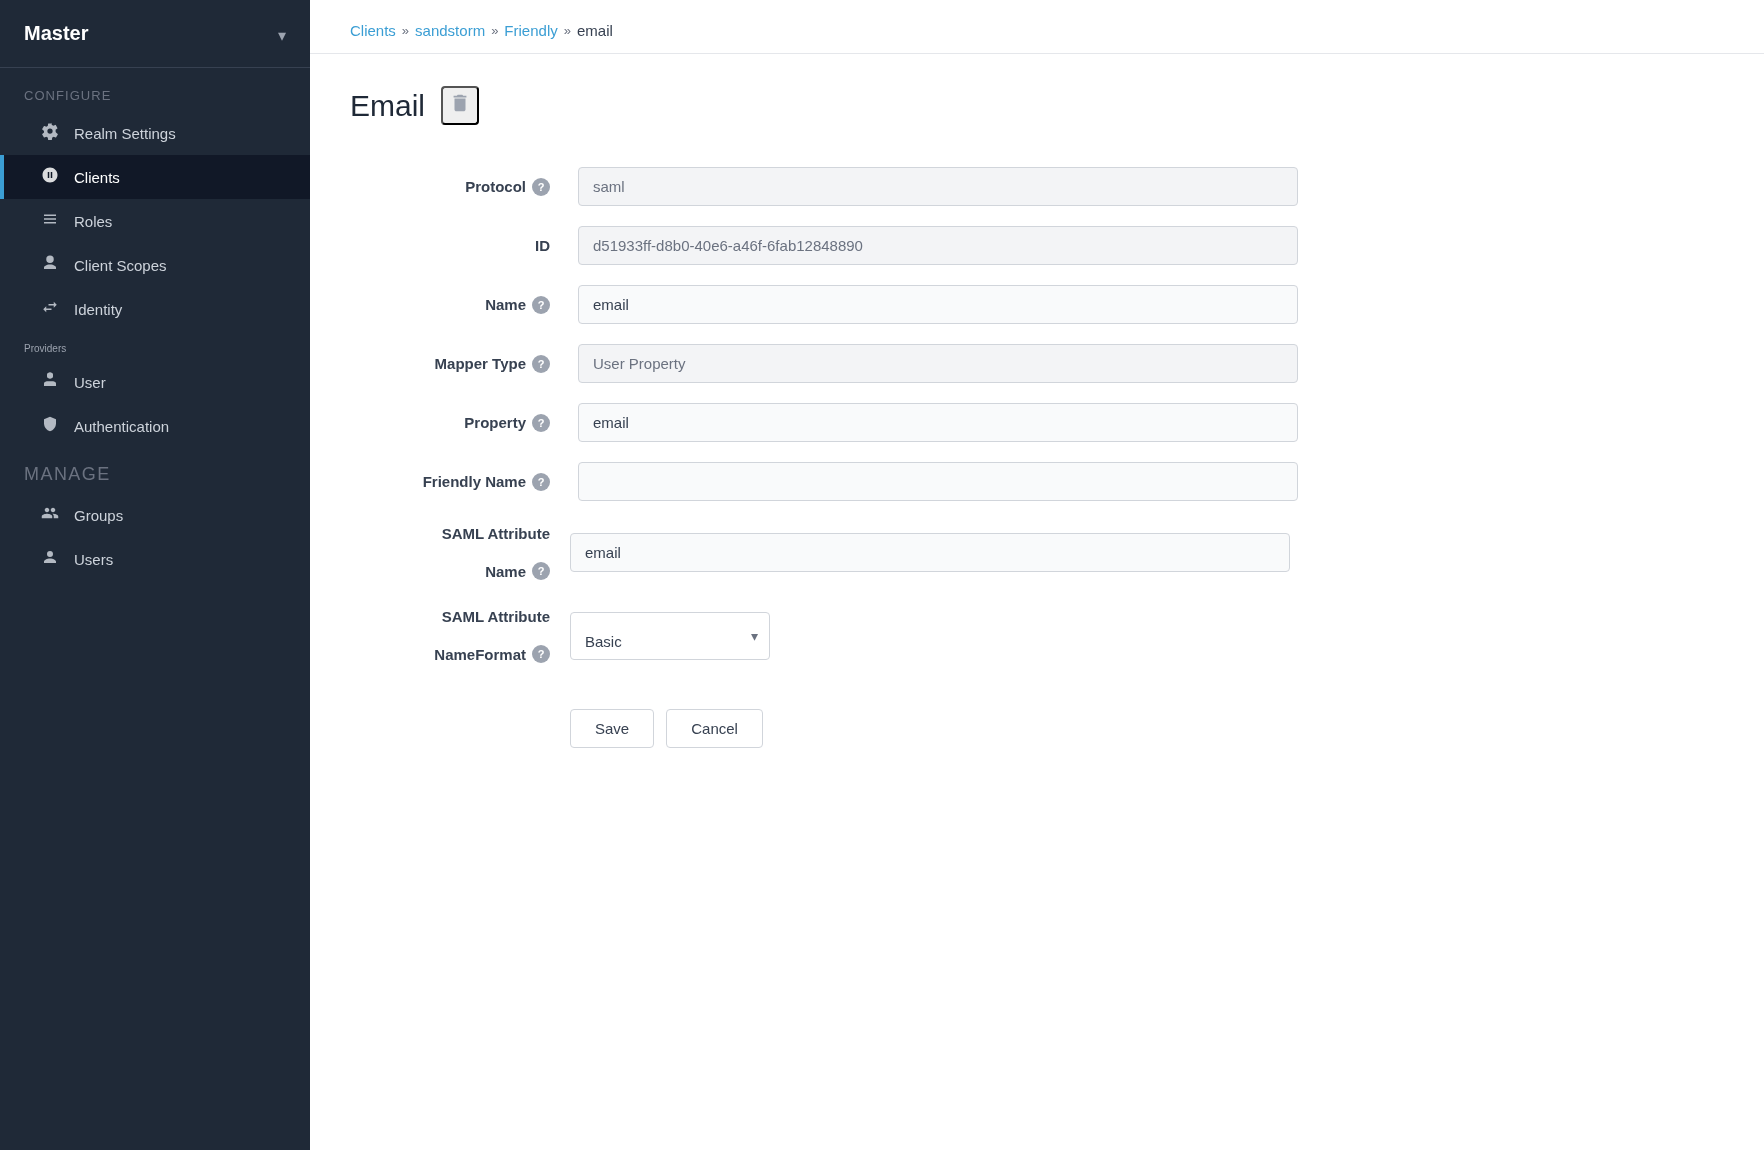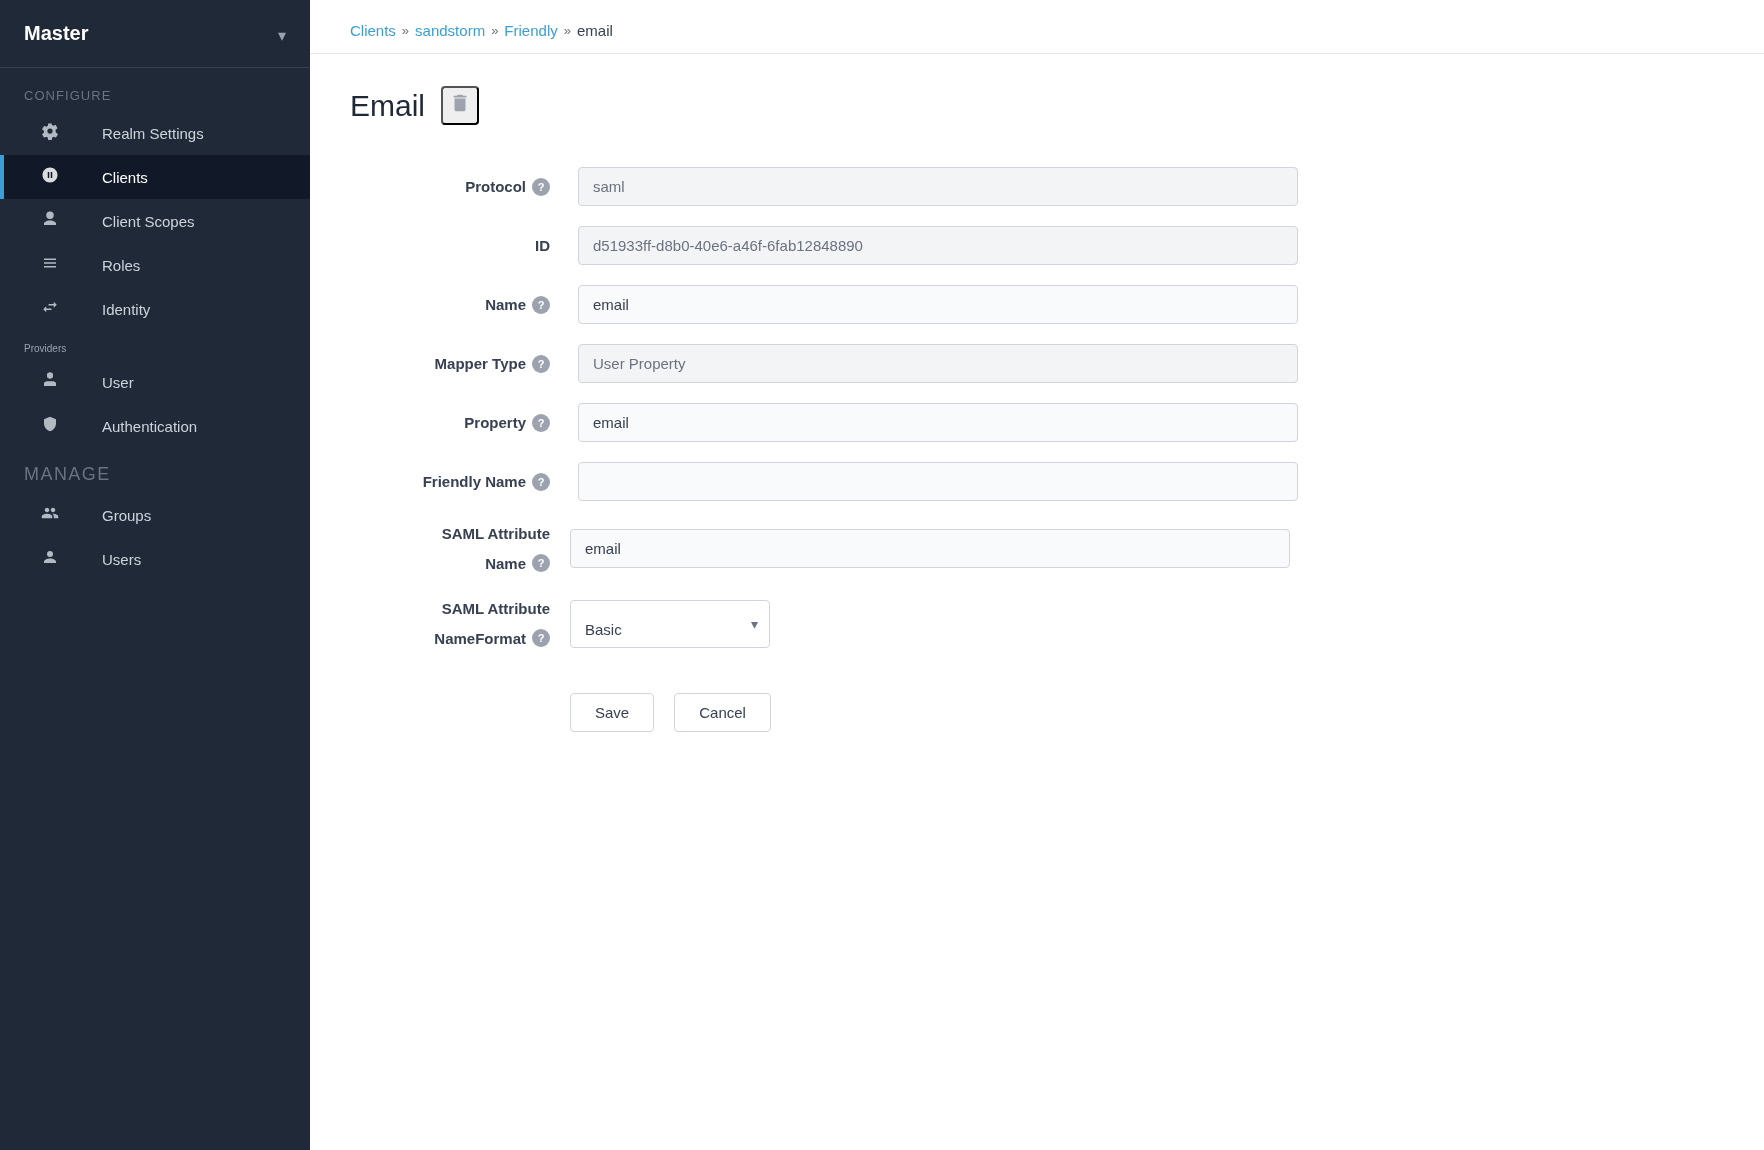--- a/index.html
+++ b/index.html
@@ -41,21 +41,20 @@
     }
     .sidebar-item {
       display: flex;
       align-items: center;
       padding: 11px 24px 11px 40px;
       cursor: pointer;
       color: #cdd3db;
       font-size: 15px;
       transition: background 0.15s;
       position: relative;
-      gap: 28px;
     }
     .sidebar-item.active {
       background: #111827;
       color: #fff;
       border-left: 4px solid #3b9ed4;
       padding-left: 36px;
     }
     .sidebar-item .icon {
       margin-right: 14px;
       font-size: 16px;
@@ -152,21 +151,21 @@
     }
     .form-label-multiline {
       display: flex;
       flex-direction: column;
       align-items: flex-end;
       justify-content: flex-start;
       padding: 14px 20px 14px 0;
       font-size: 15px;
       font-weight: 600;
       color: #374151;
-      gap: 12px;
+      gap: 20px;
     }
     .form-label-multiline span { text-align: right; }
     .form-field {
       padding: 10px 8px;
       display: flex;
       align-items: center;
     }
     .form-field-multiline {
       padding: 10px 0;
       display: flex;
@@ -225,21 +224,21 @@
       border-radius: 50%;
       background: #9ca3af;
       color: #fff;
       font-size: 11px;
       font-weight: 700;
       cursor: pointer;
       flex-shrink: 0;
     }
     .form-actions {
       display: flex;
-      gap: 20px;
+      gap: 12px;
       padding: 24px 0 0 220px;
       margin-top: 8px;
     }
     .btn-save {
       padding: 10px 24px;
       background: #fff;
       border: 1px solid #d1d5db;
       border-radius: 4px;
       font-size: 15px;
       color: #374151;
@@ -284,35 +283,35 @@
   <div class="sidebar-item active">
     <span class="icon icon-clients">
       <svg width="18" height="18" viewBox="0 0 24 24">
           <path d="M12 2C6.48 2 2 6.48 2 12s4.48 10 10 10 10-4.48 10-10S17.52 2 12 2zm-1 14H9V8h2v8zm4 0h-2V8h2v8z"></path>
         </svg>
     </span>
     <span>Clients</span>
   </div>
 
   <div class="sidebar-item">
+    <span class="icon icon-roles">
+      <svg width="18" height="18" viewBox="0 0 24 24">
+          <path d="M4 6h16v2H4zm0 5h16v2H4zm0 5h16v2H4z"></path>
+        </svg>
+    </span>
+    <span>Roles</span>
+  </div>
+
+  <div class="sidebar-item">
     <span class="icon icon-client-scopes">
       <svg width="18" height="18" viewBox="0 0 24 24">
           <path d="M12 2a5 5 0 1 1 0 10A5 5 0 0 1 12 2zm0 12c5.33 0 8 2.67 8 4v2H4v-2c0-1.33 2.67-4 8-4z"></path>
         </svg>
     </span>
     <span>Client Scopes</span>
-  </div>
-
-  <div class="sidebar-item">
-    <span class="icon icon-roles">
-      <svg width="18" height="18" viewBox="0 0 24 24">
-          <path d="M4 6h16v2H4zm0 5h16v2H4zm0 5h16v2H4z"></path>
-        </svg>
-    </span>
-    <span>Roles</span>
   </div>
 
   <div class="sidebar-item">
     <span class="icon icon-identity">
       <svg width="18" height="18" viewBox="0 0 24 24">
           <path d="M6.99 11L3 15l3.99 4v-3H14v-2H6.99v-3zM21 9l-3.99-4v3H10v2h7.01v3L21 9z"></path>
         </svg>
     </span>
     <span>Identity</span>
   </div>

